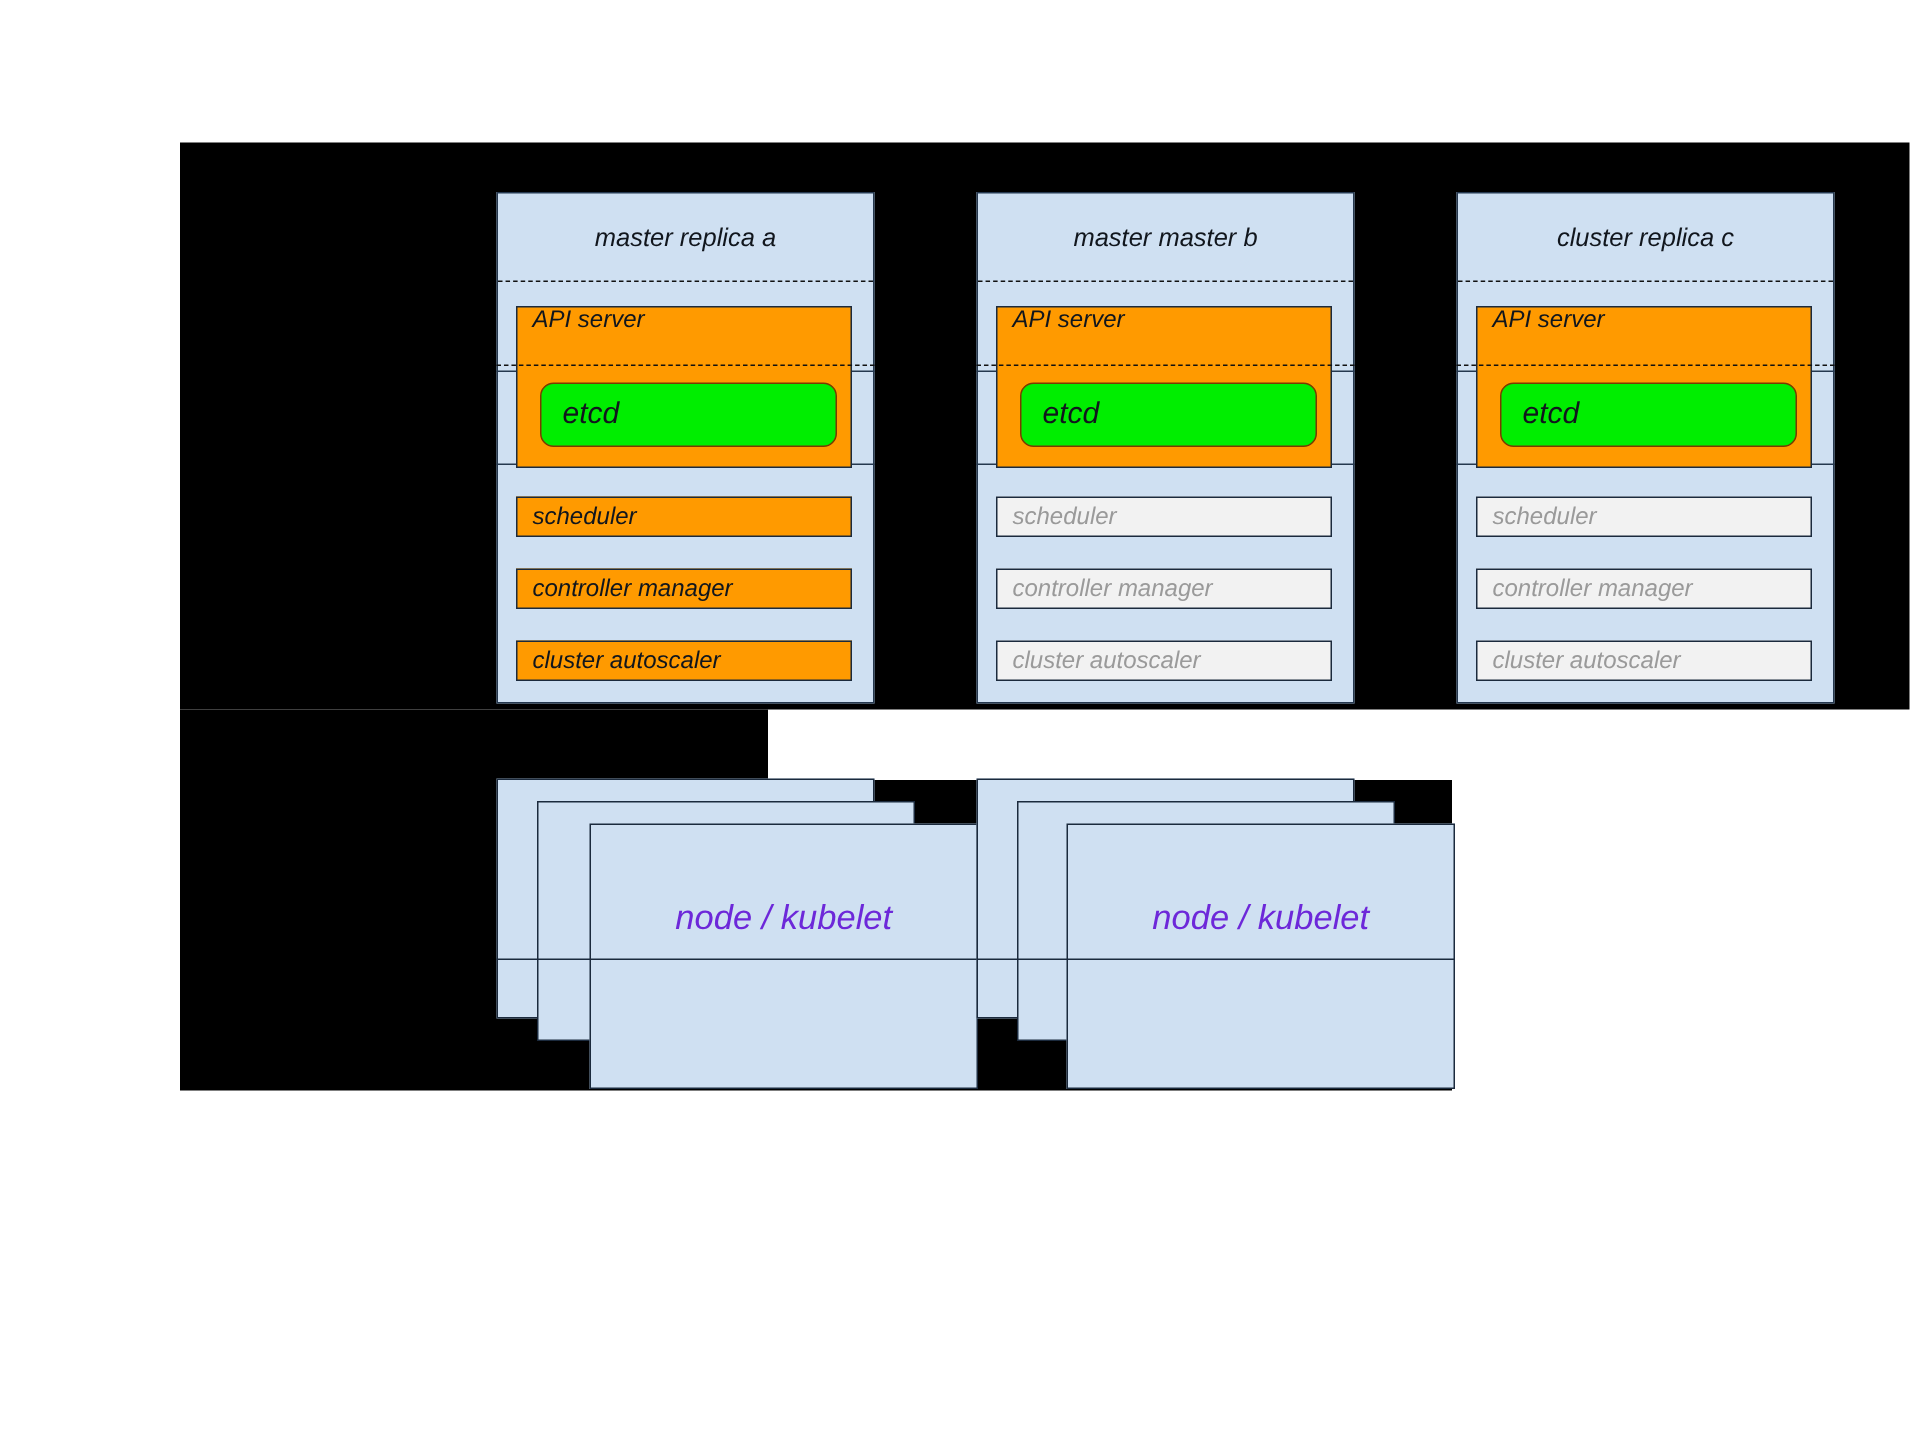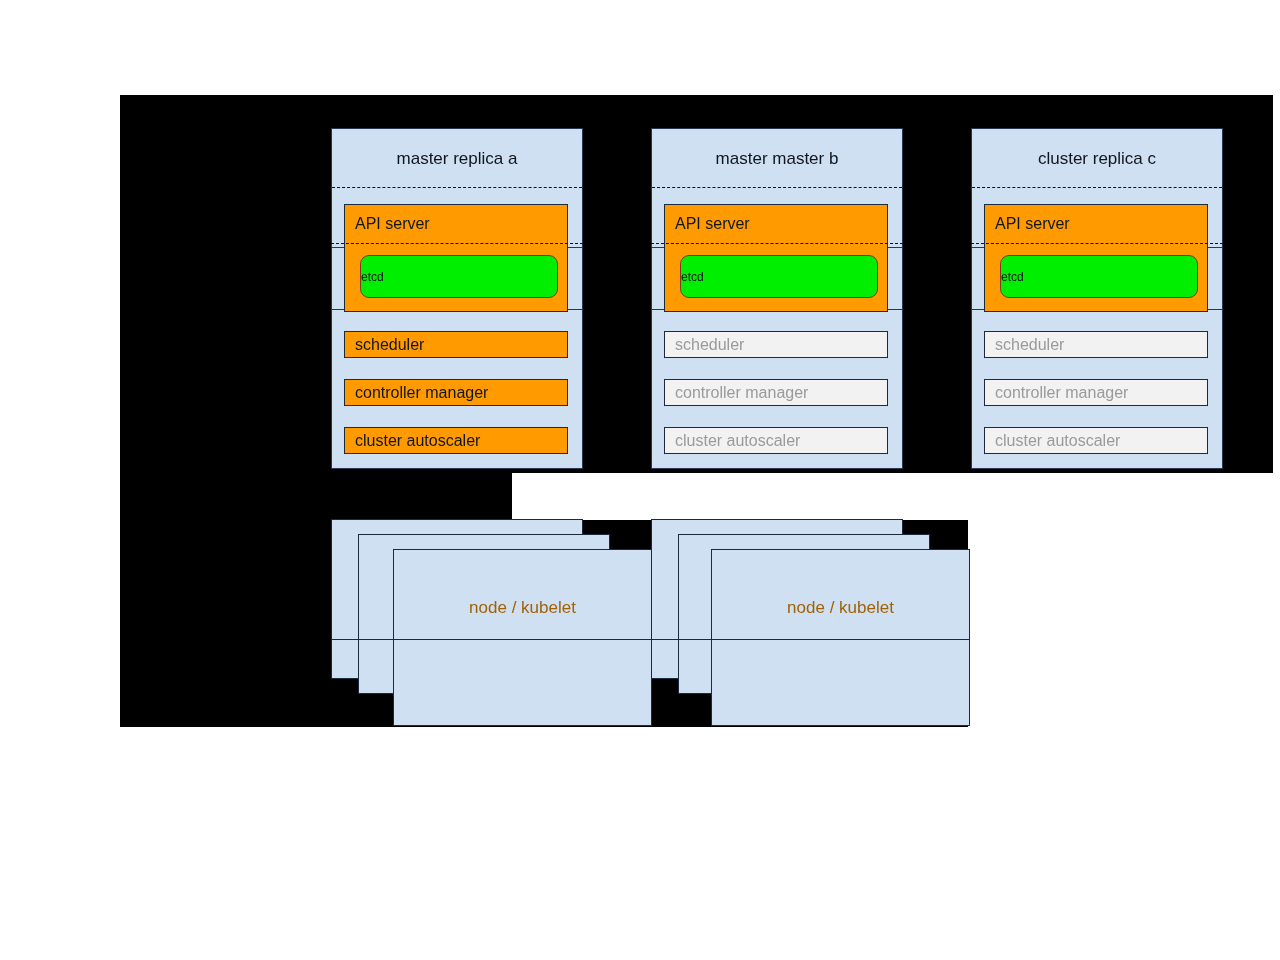--- a/index.html
+++ b/index.html
@@ -7,20 +7,21 @@
     padding: 0;
     background: #ffffff;
   }
   #canvas {
     position: relative;
     width: 1280px;
     height: 756px;
     background: #ffffff;
     font-family: "Liberation Sans", sans-serif;
     overflow: hidden;
+    font-style: italic;
   }
   
   .backdrop {
     position: absolute;
     background: #000000;
   }
   
   .box {
     position: absolute;
     box-sizing: border-box;
@@ -70,56 +71,57 @@
   }
   
   .apiwrap {
     position: absolute;
     box-sizing: border-box;
     background: #ff9a00;
     border: 1px solid #1b2a3d;
   }
   .apiwrap .api-label {
     position: absolute;
-    top: 10px;
+    top: 0;
     left: 10px;
     font-size: 16px;
     color: #11161d;
   }
   .etcd {
     position: absolute;
     box-sizing: border-box;
     background: #00ee00;
     border: 1px solid #7a3b00;
     border-radius: 9px;
-    font-size: 12px;
+    font-size: 20px;
     display: flex;
     align-items: center;
+    padding-left: 14px;
     color: #11161d;
   }
   
   .rule {
     position: absolute;
     height: 0;
     border-top: 1px solid #25384f;
   }
   
   .node-card {
     position: absolute;
     box-sizing: border-box;
     background: #cfe0f2;
     border: 1px solid #1b2a3d;
   }
   .node-label {
     position: absolute;
     left: 0;
     right: 0;
     text-align: center;
-    font-size: 17px;
-    color: #a16207;
+    font-size: 23px;
+    color: #6d28d9;
   }
   .node-rule {
     position: absolute;
     height: 0;
     border-top: 1px solid #1b2a3d;
   }
 </style>
 </head>
 <body>
 

